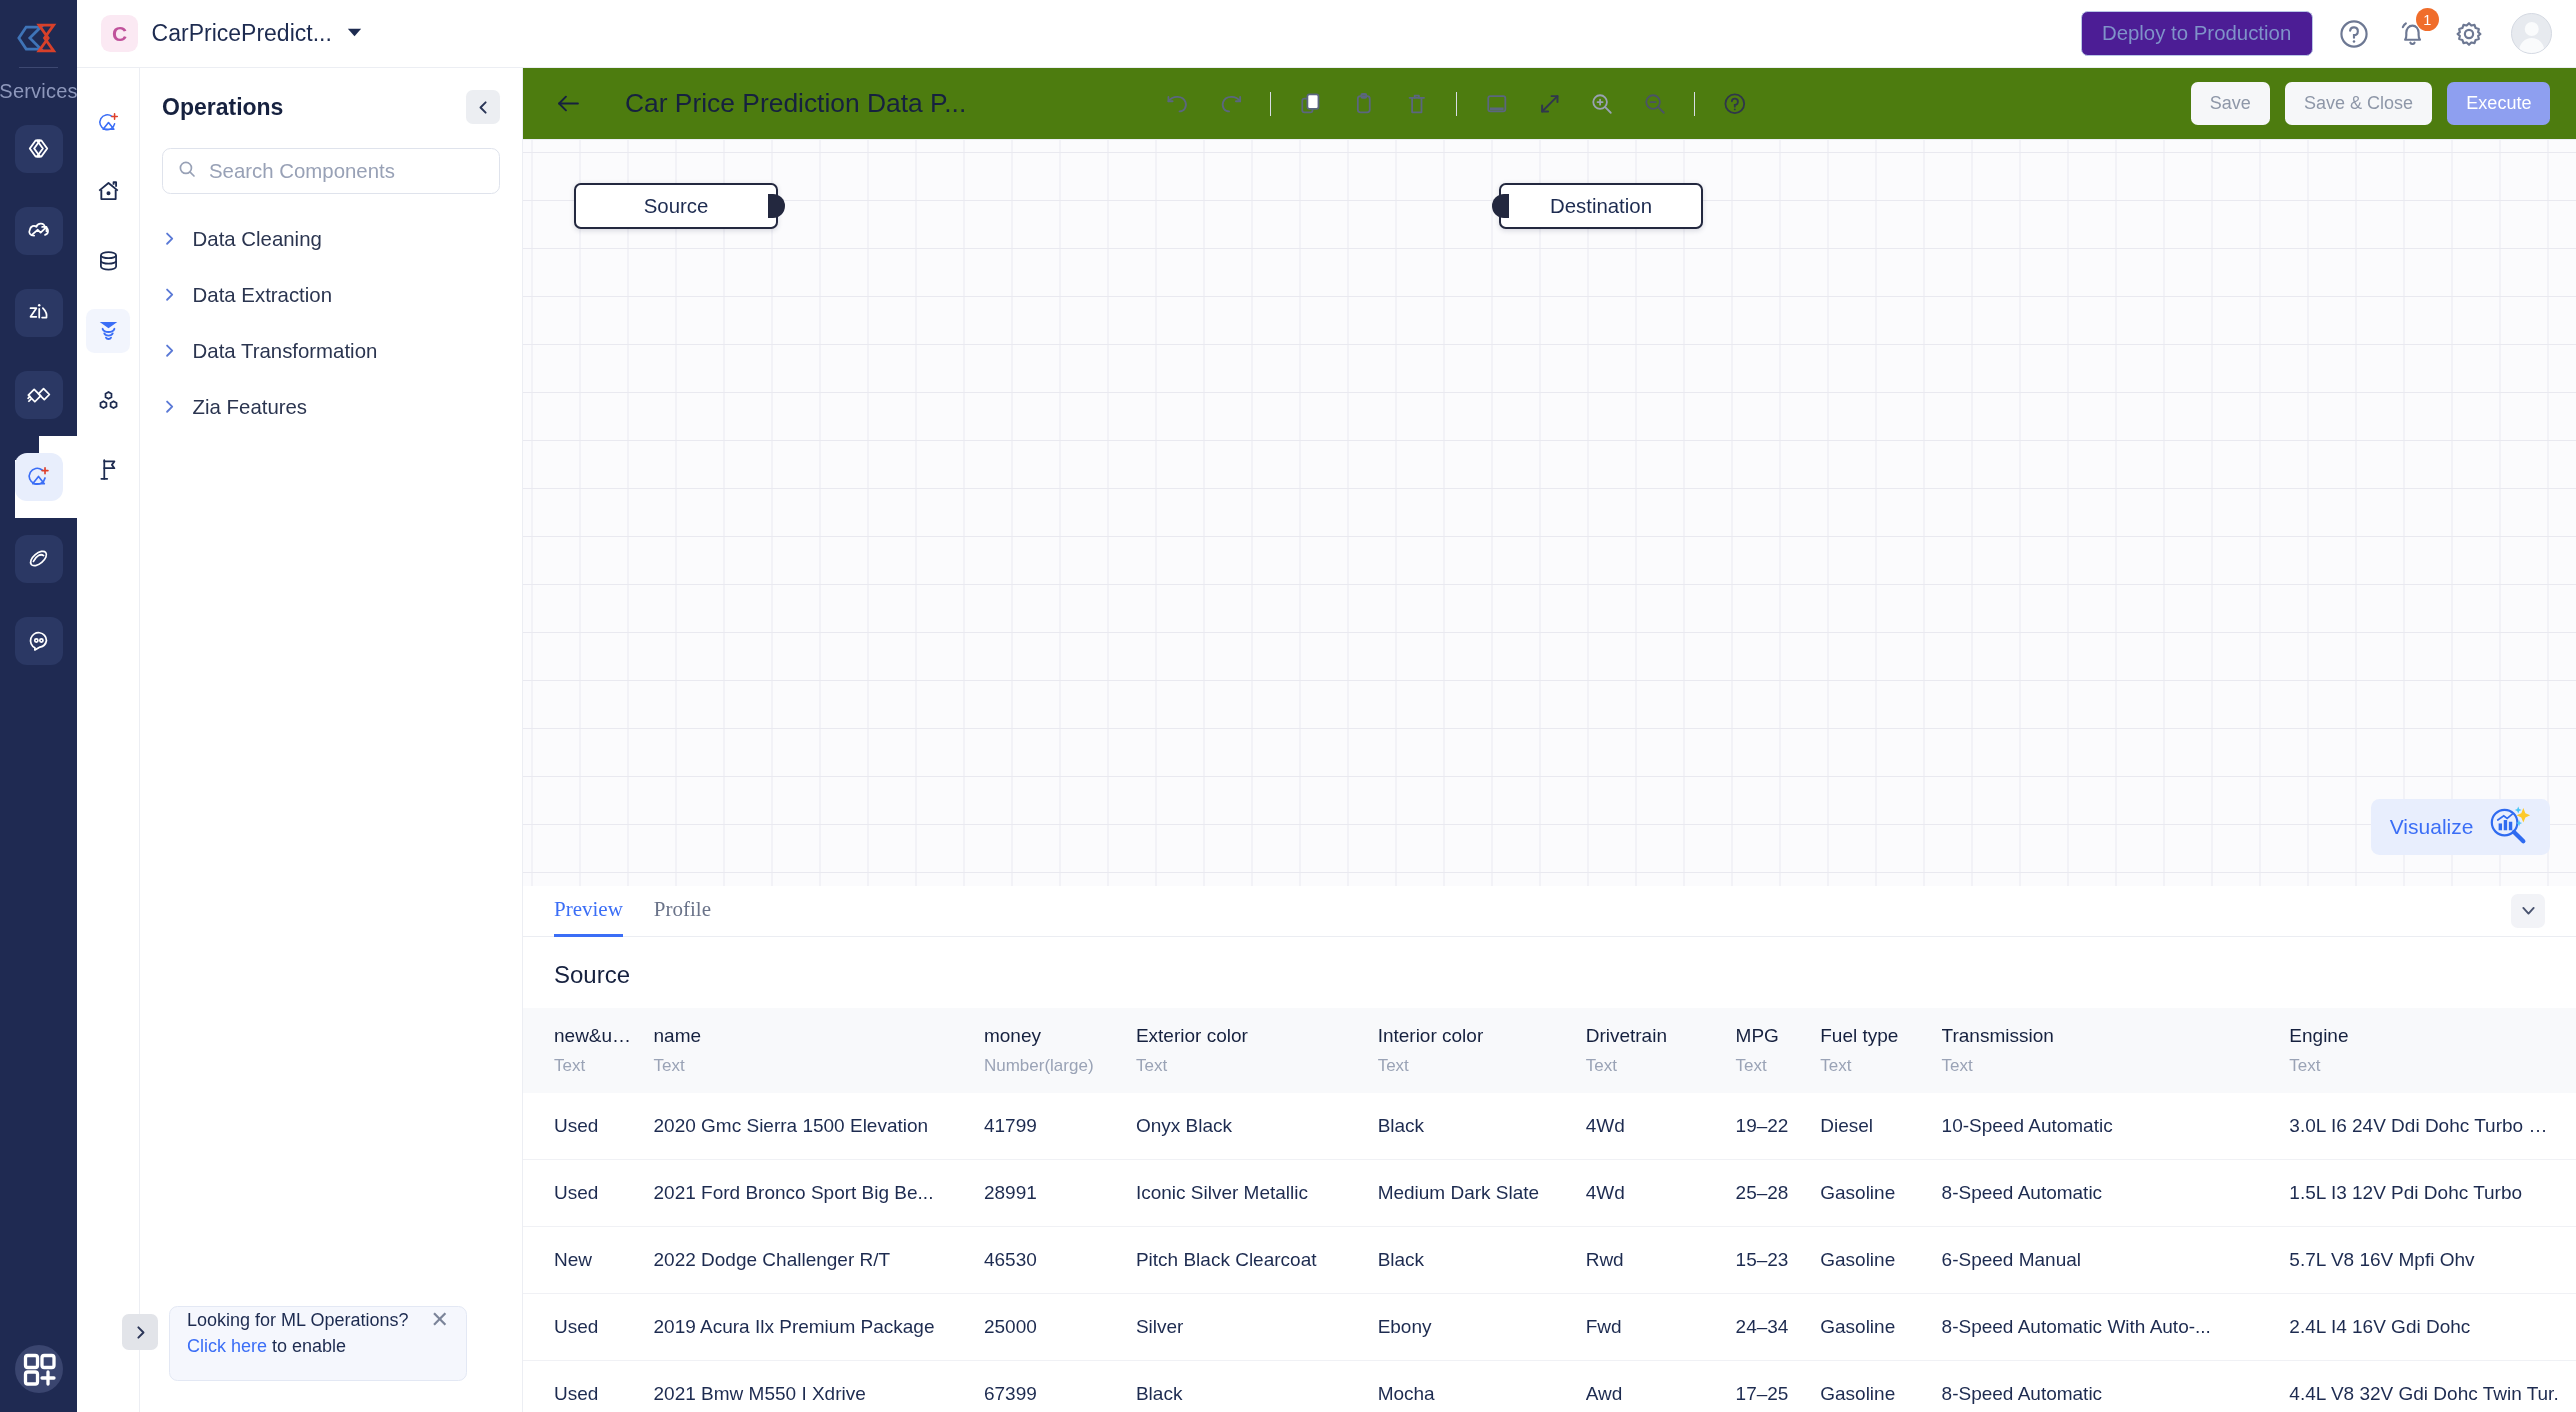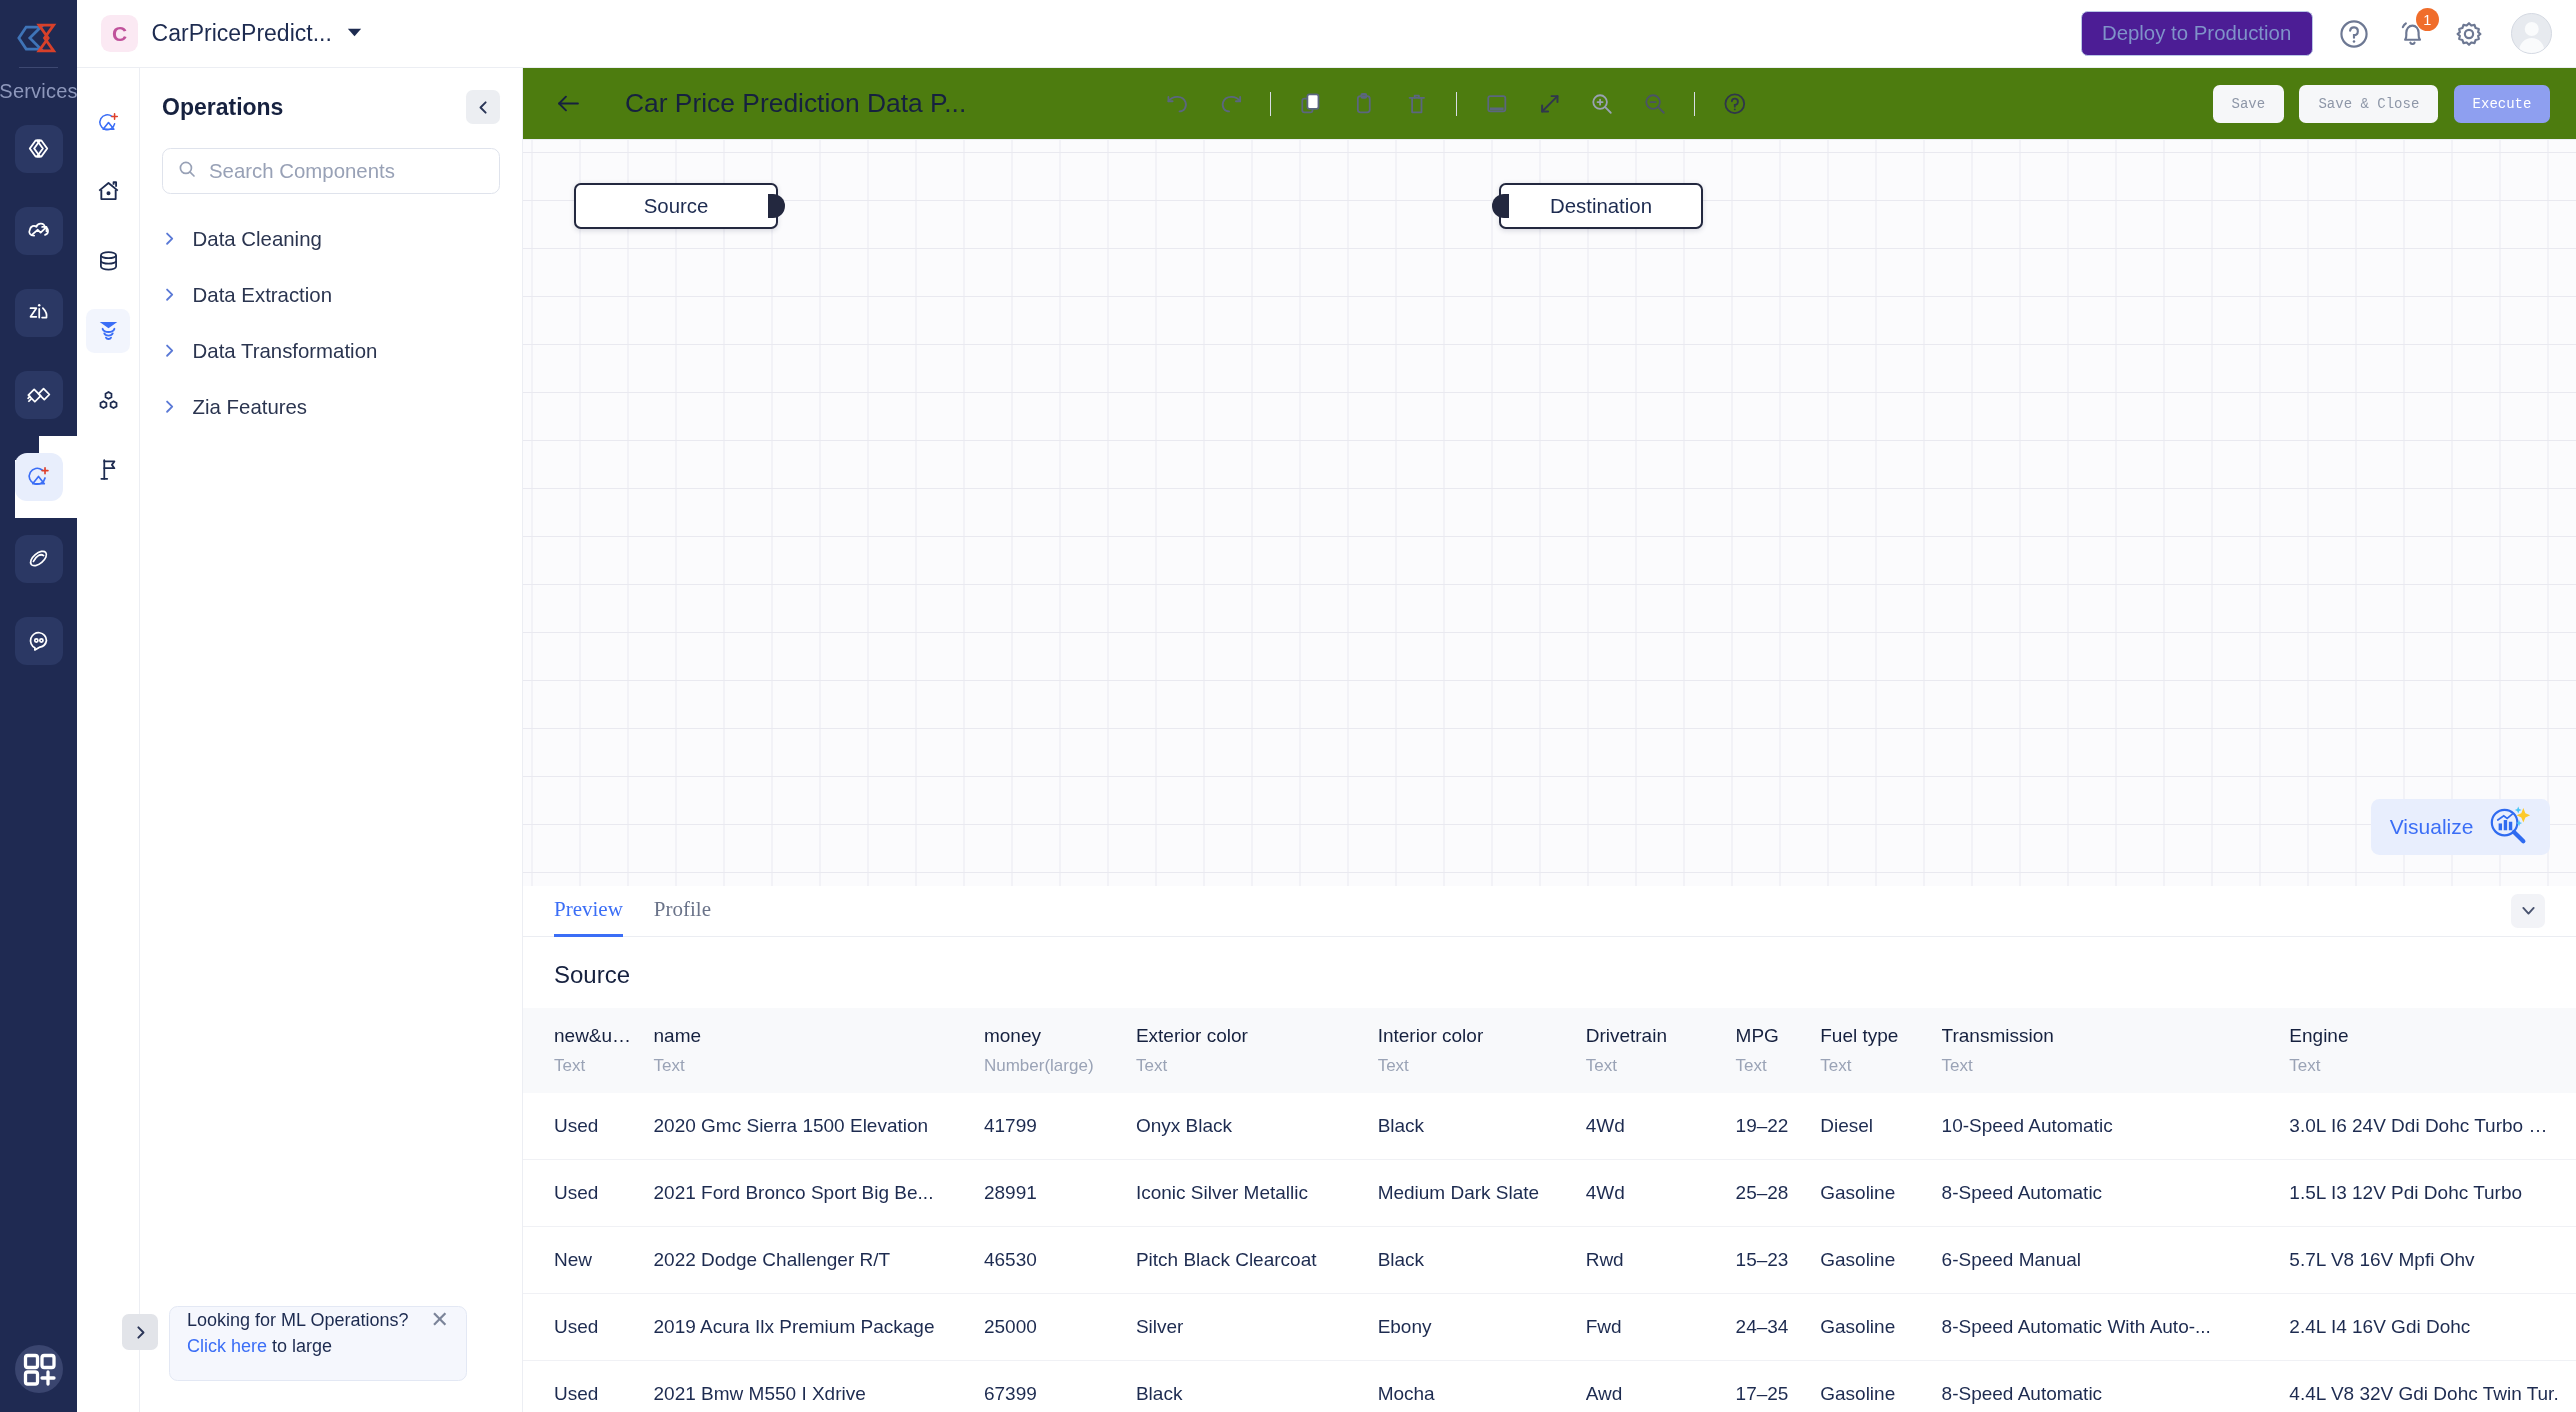--- a/index.html
+++ b/index.html
@@ -156,23 +156,23 @@
     display: flex; align-items: center; z-index: 12; gap: 20px;
   }
   #back-arrow { margin-left: 31px; color: #16213f; cursor: pointer; display:flex; }
   #ed-title { margin-left: 22px; font-size: 26.4px; color: #16213f; }
   #ed-tools { margin-left: 179px; display: flex; align-items: center; gap: 27px; }
   .tool { color: #5b667f; cursor: pointer; display:flex; align-items:center; }
   .tool svg { width: 25.6px; height: 25.6px; }
   .tool-sep { width: 0.9px; height: 24px; background: #d8dce5; }
   #ed-actions { margin-left: auto; display: flex; align-items: center; gap: 15.3px; padding-right: 25.6px; }
   .ed-btn {
-    font-size: 14px; padding: 11px 19px; border-radius: 6.8px; cursor: pointer;
+    font-size: 18px; padding: 11px 19px; border-radius: 6.8px; cursor: pointer;
     background: #f6f7f9; color: #8e97a8; border: none;
-    font-family: Liberation Mono, monospace;
+    font-family: Liberation Sans, sans-serif;
   }
   .ed-btn.primary { background: #8e9ff0; color: #ffffff; }
 
   
   #canvas {
     position: absolute; left: 523px; top: 140px; right: 0; height: 746px;
     background-color: #fbfbfd;
     background-image:
       linear-gradient(to right, #e9e9f0 1.3px, transparent 1.3px),
       linear-gradient(to bottom, #e9e9f0 1.3px, transparent 1.3px);
@@ -463,21 +463,21 @@
 <div id="ops-expand">
   <svg width="17" height="17" viewBox="0 0 20 20" fill="none" stroke="#2a3557" stroke-width="2.3" stroke-linecap="round" stroke-linejoin="round">
       <path d="M7.5 4 L13.5 10 L7.5 16"></path>
     </svg>
 </div>
 
 <div id="ml-toast">
   <div class="txt">
     <div>Looking for ML Operations?</div>
     <div>
-      <span class="lnk">Click here</span><span> to large</span>
+      <span class="lnk">Click here</span><span> to enable</span>
     </div>
   </div>
   <div class="cls">✕</div>
 </div>
 
 <div id="edheader">
   <div id="back-arrow">
     <svg width="29" height="29" viewBox="0 0 34 34" fill="none" stroke="#16213f" stroke-width="2.3" stroke-linecap="round" stroke-linejoin="round">
         <path d="M28 17 L6 17"></path>
         <path d="M14 9 L6 17 L14 25"></path>

